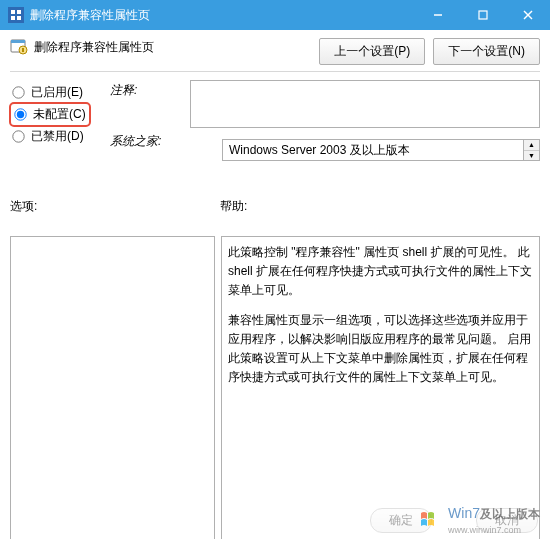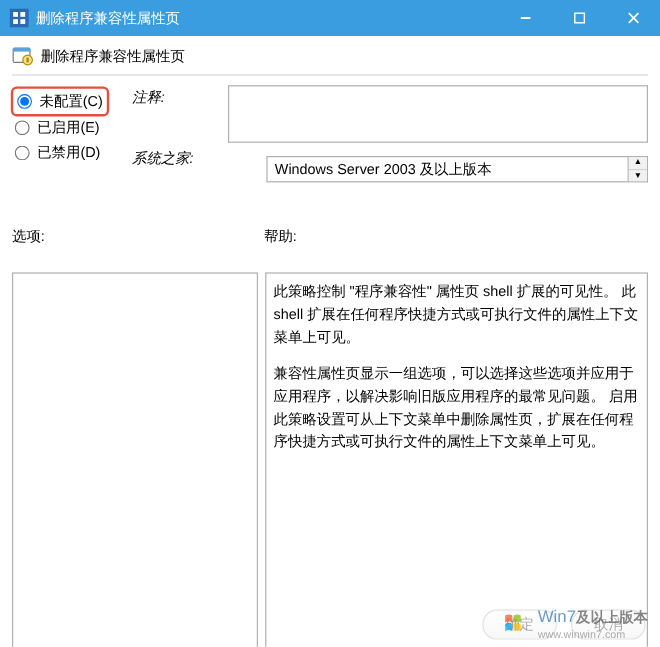--- a/index.html
+++ b/index.html
@@ -114,20 +114,21 @@
     align-items: center;
   }
   .footer-btns button {
     border: 1px solid #aeaeae;
     background: linear-gradient(#fdfdfd,#ececec);
     padding: 3px 18px;
     font-family: inherit;
     font-size: 12px;
     border-radius: 12px;
     opacity: 0.35;
+    margin-left: 32px;
   }
   .watermark {
     position: absolute;
     right: 10px;
     bottom: 4px;
     opacity: 0.7;
     display: flex;
     align-items: center;
     font-size: 11px;
     color: #444;
@@ -178,33 +179,37 @@
       <span class="policy-icon">
         <svg width="18" height="18" viewBox="0 0 18 18">
           <rect x="1" y="2" width="14" height="12" rx="1" fill="#fff" stroke="#7b7b7b"></rect>
           <rect x="1" y="2" width="14" height="3" fill="#5aa2d8"></rect>
           <circle cx="13" cy="12" r="4" fill="#f7e08c" stroke="#b38b00"></circle>
           <rect x="12" y="10" width="2" height="4" fill="#b38b00"></rect>
         </svg>
       </span>
       <span class="policy-title">删除程序兼容性属性页</span>
     </div>
+    <div class="navbtns">
+      <button class="nav">上一个设置(P)</button>
+      <button class="nav">下一个设置(N)</button>
+    </div>
   </div>
 
   <div class="divider"></div>
 
   <div class="body-area">
     <div class="radios">
+      <label class="radio-row">
+        <input type="radio" name="cfg" style="">
+        <span>已启用(E)</span>
+      </label>
       <label class="radio-row highlight">
         <input type="radio" name="cfg" checked="" style="">
         <span>未配置(C)</span>
-      </label>
-      <label class="radio-row">
-        <input type="radio" name="cfg" style="">
-        <span>已启用(E)</span>
       </label>
       <label class="radio-row">
         <input type="radio" name="cfg" style="">
         <span>已禁用(D)</span>
       </label>
     </div>
 
     <div class="mid-labels">
       <div class="lbl">注释:</div>
       <div class="lbl">系统之家:</div>

